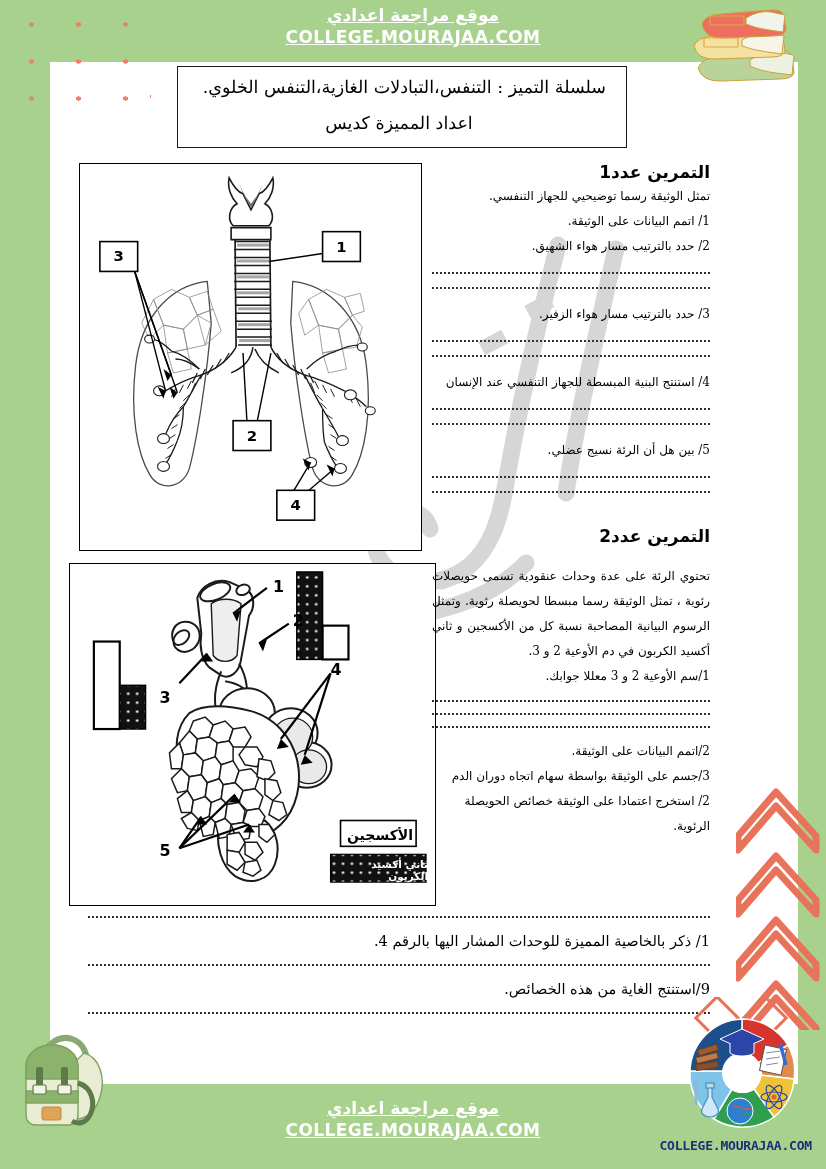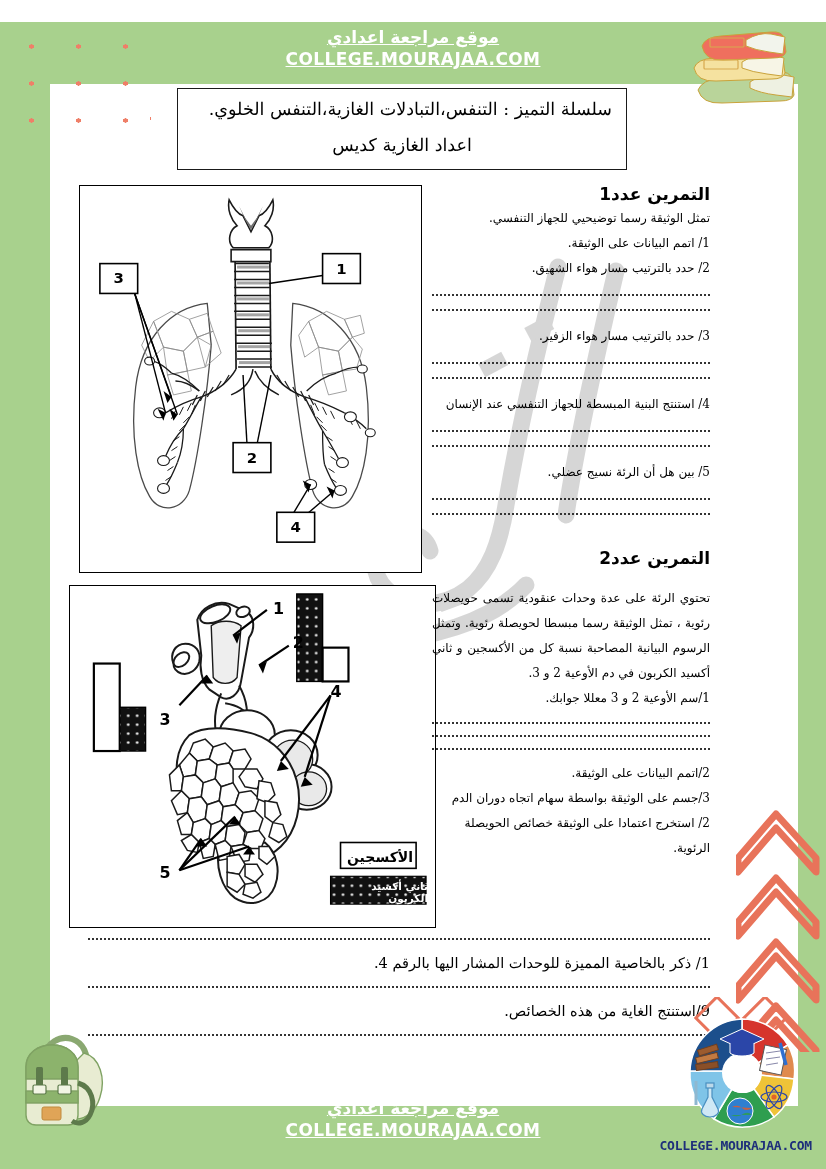--- a/index.html
+++ b/index.html
@@ -2,21 +2,21 @@
 <html lang="ar"><head>
 <meta charset="utf-8">
 <style>
   html,body{margin:0;padding:0;}
   body{
     width:826px;height:1169px;
     background:#ffffff;
     font-family:"DejaVu Sans","Liberation Sans",sans-serif;
     overflow:hidden;position:relative;
   }
-  .page{position:absolute;inset:0;margin-top:22px;}
+  .page{position:absolute;inset:0;}
 
   
   .band-top{position:absolute;left:0;top:0;width:826px;height:62px;background:#a8d18d;}
   .band-left{position:absolute;left:0;top:0;width:50px;height:1169px;background:#a8d18d;}
   .band-bottom{position:absolute;left:0;bottom:0;width:826px;height:85px;background:#a8d18d;}
   .band-right{position:absolute;right:0;top:0;width:28px;height:1169px;background:#a8d18d;}
   .paper{position:absolute;left:50px;top:62px;width:748px;height:1022px;background:#ffffff;}
 
   
   .dots{
@@ -58,21 +58,21 @@
   .backpack{position:absolute;left:8px;bottom:34px;width:112px;height:112px;}
 
   
   .wheel{position:absolute;right:24px;bottom:36px;width:120px;height:120px;}
   .wheel-frames{position:absolute;right:36px;bottom:128px;width:96px;height:44px;}
 
   
   .titlebox{
     position:absolute;left:177px;top:66px;width:450px;height:82px;
     border:1.4px solid #1a1a1a;background:#fff;box-sizing:border-box;
-    padding:7px 14px 0 14px;direction:rtl;
+    padding:7px 20px 0 14px;direction:rtl;
   }
   .titlebox .l1{font-size:17.5px;color:#000;line-height:26px;text-align:right;
     font-family:"DejaVu Serif","Liberation Serif",serif;}
   .titlebox .l2{font-size:17.5px;color:#000;line-height:26px;text-align:center;margin-top:10px;
     font-family:"DejaVu Serif","Liberation Serif",serif;}
 
   
   .watermark{
     position:absolute;left:330px;top:215px;width:330px;height:420px;
     opacity:.40;pointer-events:none;
@@ -143,21 +143,21 @@
     </svg>
   </div>
 
   <div class="site-top">
     <div class="site-ar">موقع مراجعة اعدادي</div>
     <div class="site-en">COLLEGE.MOURAJAA.COM</div>
   </div>
 
   <div class="titlebox">
     <div class="l1">سلسلة  التميز : التنفس،التبادلات الغازية،التنفس الخلوي.</div>
-    <div class="l2">اعداد الغازية كديس</div>
+    <div class="l2">اعداد المميزة كديس</div>
   </div>
 
   <div class="watermark">
     <svg viewBox="0 0 330 420">
       <g fill="none" stroke="#9a9a9a" stroke-width="17" stroke-linecap="round" stroke-linejoin="round">
         <path d="M228 30 C205 120 186 210 176 268 C170 306 160 334 138 352 C112 372 76 372 56 352 C40 336 42 312 62 300 C78 291 96 298 100 314"></path>
         <path d="M286 34 C264 128 244 222 236 278"></path>
         <path d="M196 348 C160 386 96 404 44 402"></path>
       </g>
       <g fill="#9a9a9a">

